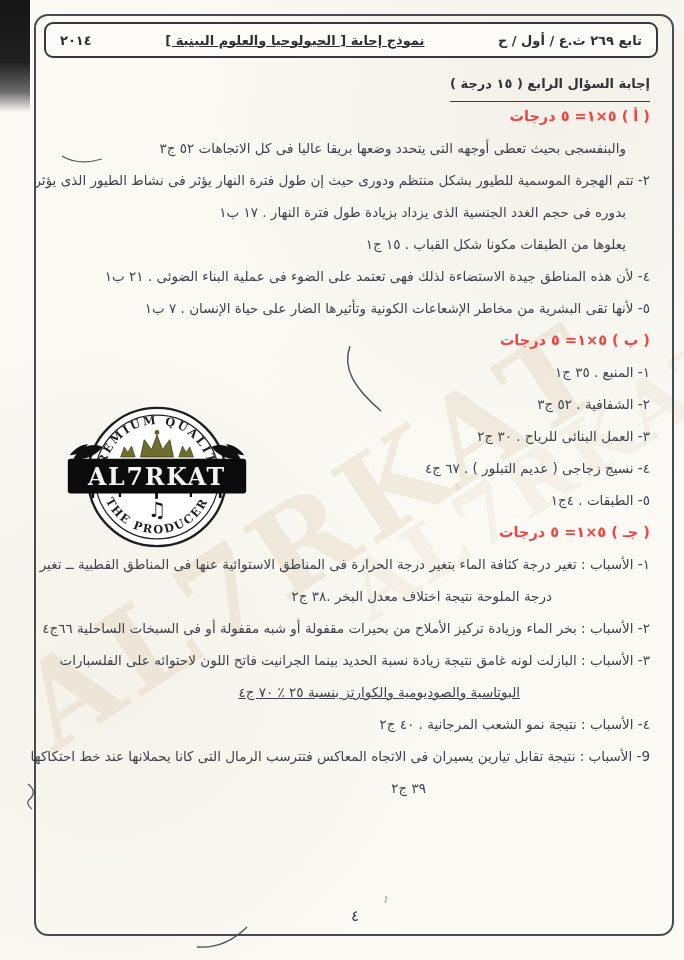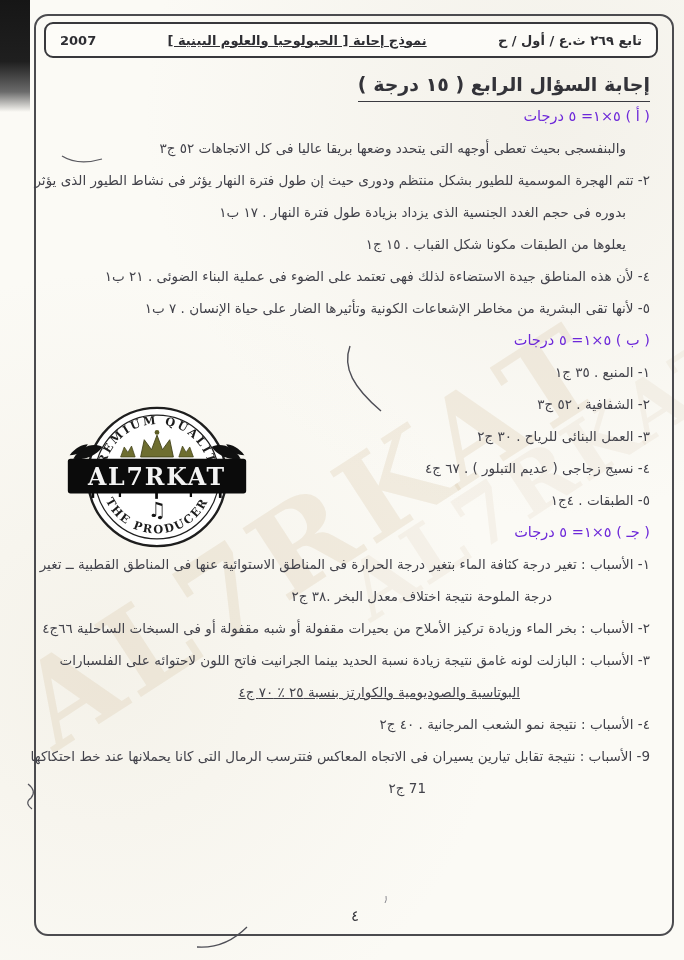--- a/index.html
+++ b/index.html
@@ -29,23 +29,23 @@
     white-space:nowrap;
   }
   .header-box .h-right{flex:0 0 auto;}
   .header-box .h-center{flex:1 1 auto;text-align:center;text-decoration:underline;}
   .header-box .h-left{flex:0 0 auto;}
   .content{
     position:absolute;top:68px;right:34px;left:40px;
     direction:rtl;text-align:right;font-size:13.5px;color:#42424a;
   }
   .t-line{height:32px;line-height:32px;white-space:nowrap;}
-  .q-title{font-weight:bold;font-size:19px;color:#333339;}
+  .q-title{font-weight:bold;font-size:13px;color:#333339;}
   .q-title .u{display:inline-block;border-bottom:1.6px solid #3a3a40;padding-bottom:1px;}
-  .sec-head{font-weight:normal;font-size:14.5px;color:#6d28d9;}
+  .sec-head{font-weight:bold;font-size:14.5px;color:#ef4444;}
   .cont-sm{padding-right:24px;}
   .cont-md{padding-right:98px;}
   .cont-lg{padding-right:130px;text-decoration:underline;}
   .cont-xl{padding-right:224px;}
   .stamp{position:absolute;left:66px;top:398px;width:182px;height:158px;}
   .ghost{
     position:absolute;left:-6px;top:660px;width:560px;
     transform:rotate(-33deg);transform-origin:left top;
     font-family:"DejaVu Serif", serif;font-weight:bold;font-size:118px;
     color:rgba(203,180,140,0.20);letter-spacing:6px;white-space:nowrap;
@@ -70,21 +70,21 @@
 <div class="ghost">AL7RKAT</div>
 <div class="ghost2">AL7RKAT</div>
 
 <div class="scan-edge"></div>
 
 <div class="frame"></div>
 
 <div class="header-box">
   <span class="h-right">تابع ٢٦٩ ث.ع / أول / ح</span>
   <span class="h-center">نموذج إجابة  [ الجيولوجيا والعلوم البينية ]</span>
-  <span class="h-left">2007</span>
+  <span class="h-left">٢٠١٤</span>
 </div>
 
 <div class="content">
   <div class="t-line q-title"><span class="u">إجابة السؤال الرابع ( ١٥ درجة )</span></div>
 
   <div class="t-line sec-head">( أ ) ٥×١= ٥ درجات</div>
   <div class="t-line cont-sm">والبنفسجى بحيث تعطى أوجهه التى يتحدد وضعها بريقا عاليا فى كل الاتجاهات ٥٢ ج٣</div>
   <div class="t-line">٢- تتم الهجرة الموسمية للطيور بشكل  منتظم ودورى حيث إن طول فترة النهار يؤثر فى نشاط الطيور الذى يؤثر</div>
   <div class="t-line cont-sm">بدوره فى حجم الغدد الجنسية الذى يزداد بزيادة طول فترة النهار . ١٧ ب١</div>
   <div class="t-line cont-sm">يعلوها من الطبقات مكونا شكل القباب . ١٥ ج١</div>
@@ -99,21 +99,21 @@
   <div class="t-line">٥- الطبقات . ٤ج١</div>
 
   <div class="t-line sec-head">( جـ ) ٥×١= ٥ درجات</div>
   <div class="t-line">١- الأسباب : تغير درجة كثافة الماء بتغير درجة الحرارة فى المناطق الاستوائية عنها فى المناطق القطبية ــ تغير</div>
   <div class="t-line cont-md">درجة الملوحة نتيجة اختلاف معدل البخر .٣٨ ج٢</div>
   <div class="t-line">٢- الأسباب : بخر الماء وزيادة تركيز الأملاح من بحيرات مقفولة أو شبه مقفولة أو فى السبخات الساحلية ٦٦ج٤</div>
   <div class="t-line">٣- الأسباب : البازلت لونه غامق نتيجة زيادة نسبة الحديد بينما الجرانيت فاتح اللون لاحتوائه على الفلسبارات</div>
   <div class="t-line cont-lg">البوتاسية والصوديومية والكوارتز بنسبة ٢٥ ٪ ٧٠ ج٤</div>
   <div class="t-line">٤- الأسباب : نتيجة نمو الشعب المرجانية . ٤٠ ج٢</div>
   <div class="t-line">9- الأسباب : نتيجة تقابل تيارين يسيران فى الاتجاه المعاكس فتترسب الرمال التى كانا يحملانها عند خط احتكاكها</div>
-  <div class="t-line cont-xl">71 ج٢</div>
+  <div class="t-line cont-xl">٣٩ ج٢</div>
 </div>
 
 <div class="stamp">
   <svg width="182" height="158" viewBox="-10 4 200 164" xmlns="http://www.w3.org/2000/svg">
     <circle cx="90" cy="86" r="76" fill="#ffffff" stroke="#1e1e1e" stroke-width="2.6"></circle>
     <circle cx="90" cy="86" r="68" fill="none" stroke="#1e1e1e" stroke-width="1.3"></circle>
     <defs>
       <path id="arcT" d="M 32 86 A 58 58 0 0 1 148 86"></path>
       <path id="arcB" d="M 28 86 A 62 62 0 0 0 152 86"></path>
     </defs>

